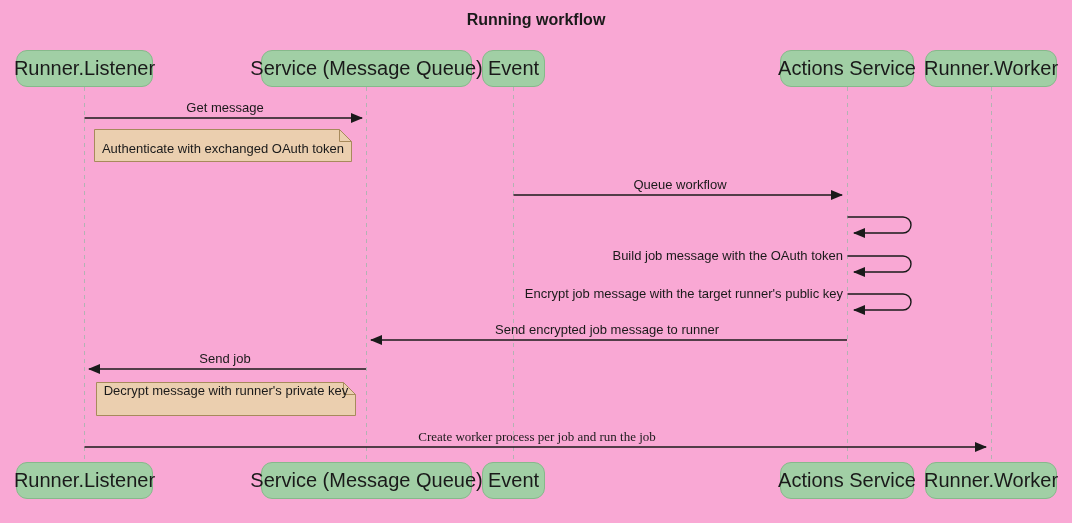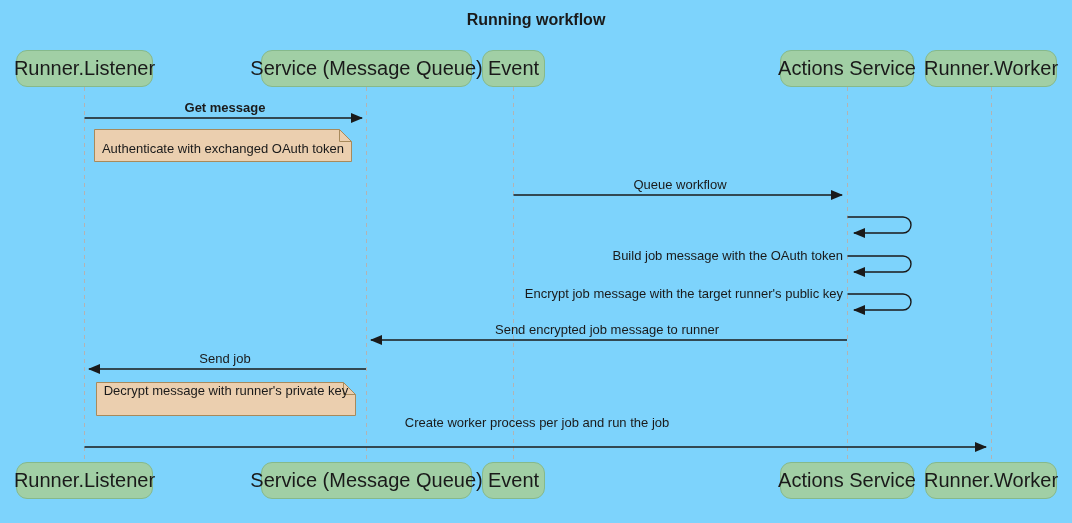--- a/index.html
+++ b/index.html
@@ -1,19 +1,19 @@
 <!DOCTYPE html>
 <html style="--actor-fill: #a1cfa5; --actor-border: #86b98b; --note-fill: #ebcfaf; --note-border: #a78a5c; --lifeline: #b3b3b3; --text: #1a1a1a;"><head>
 <meta charset="utf-8">
 <style>
   html,body{margin:0;padding:0;background:#ffffff;}
   .diagram{
     position:relative;
     width:1072px;height:523px;
-    background:#7dd3fc;
+    background:#f9a8d4;
     font-family:"Liberation Sans", sans-serif;
     color:var(--text,#1a1a1a);
     overflow:hidden;
   }
   .title{
     position:absolute;top:11px;left:0;width:1072px;
     text-align:center;font-size:16px;font-weight:bold;
   }
   .layer{position:absolute;top:0;left:0;}
   .lifeline{stroke:var(--lifeline,#b3b3b3);stroke-width:1;stroke-dasharray:4 4;fill:none;}
@@ -99,27 +99,27 @@
   <div class="actor" style="left:482px;top:462px;width:63px;">
       <span>Event</span>
     </div>
   <div class="actor" style="left:780px;top:462px;width:134px;">
       <span>Actions Service</span>
     </div>
   <div class="actor" style="left:925px;top:462px;width:132px;">
       <span>Runner.Worker</span>
     </div>
 
-  <div class="msg" style="left:225px;top:100px;font-weight:bold;">Get message</div>
+  <div class="msg" style="left:225px;top:100px;">Get message</div>
   <div class="msg" style="left:680px;top:177px;">Queue workflow</div>
   <div class="self-msg" style="top:286px;">Encrypt job message with the target runner's public key</div>
   <div class="self-msg" style="top:248px;">Build job message with the OAuth token</div>
   <div class="msg" style="left:607px;top:322px;">Send encrypted job message to runner</div>
   <div class="msg" style="left:225px;top:351px;">Send job</div>
-  <div class="msg" style="left:537px;top:415px;">Create worker process per job and run the job</div>
+  <div class="msg" style="left:537px;top:429px;font-family:Liberation Serif, serif;">Create worker process per job and run the job</div>
 
   <div class="note" style="left:94px;top:129px;width:258px;height:38px;">
     <svg class="note-shape" width="258" height="33">
       <path class="note-bg" d="M0.5 0.5 H245.5 L257.5 12.5 V32.5 H0.5 Z"></path>
       <path class="note-fold" d="M245.5 0.5 V12.5 H257.5"></path>
     </svg>
     <span class="note-text">Authenticate with exchanged OAuth token</span>
   </div>
 
   <div class="note" style="left:96px;top:382px;width:260px;height:16px;">

